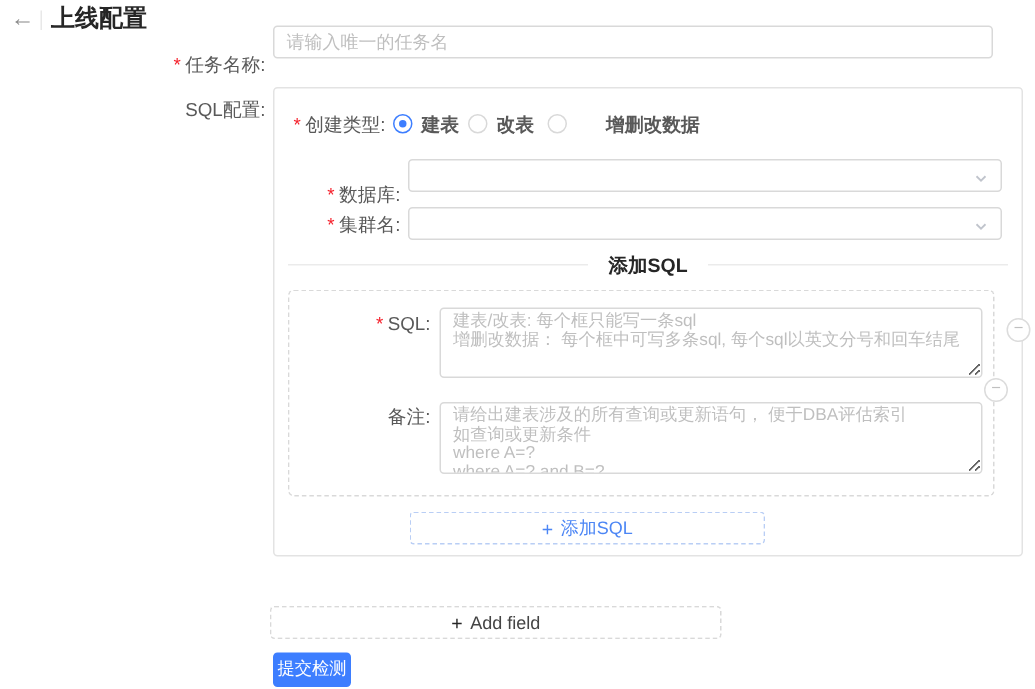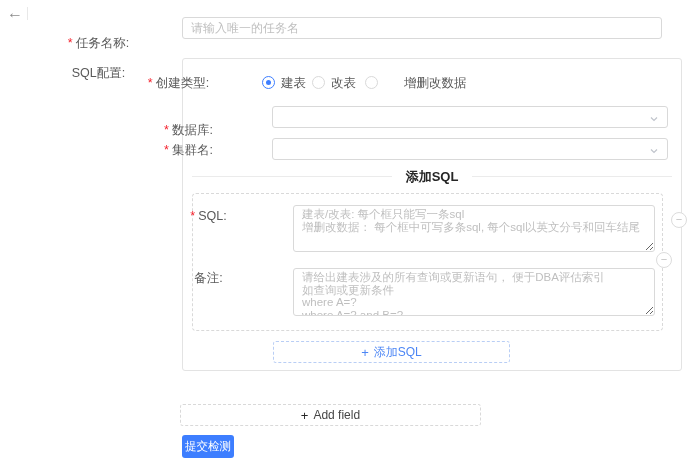--- a/index.html
+++ b/index.html
@@ -7,21 +7,21 @@
   body { font-family:"Liberation Sans", sans-serif; }
   .screen { position:relative; width:690px; height:459px; background:#fff; overflow:hidden;
             font-size:12.5px; color:#595959; }
   .abs { position:absolute; }
 
   
   .hdr-back   { left:7px; top:4px; font-size:16px; color:#8c8c8c; cursor:pointer; line-height:18px; }
   .hdr-divider{ left:27px; top:7px; width:1px; height:13px; background:#e8e8e8; }
   .hdr-title  { left:34px; top:3px; font-size:16px; font-weight:bold; color:#262626; line-height:20px; }
 
-  .form-label { text-align:center; line-height:14px; color:#595959; }
+  .form-label { text-align:right; line-height:14px; color:#595959; }
   .req { color:#f5222d; margin-right:3px; }
 
   input.box, .select-box, textarea.box {
     border:1px solid #d9d9d9; border-radius:3px; background:#fff;
     font-family:inherit; font-size:12px; color:#262626; outline:none;
   }
   input.box { padding:0 8px; }
   input.box::placeholder, textarea.box::placeholder { color:#bfbfbf; }
 
   .lbl-task   { left:20px;  width:157px; top:36px; }
@@ -33,21 +33,21 @@
 
   .lbl-ctype  { left:100px; width:157px; top:76px; }
   .radio { width:13px; height:13px; border-radius:50%; background:#fff; cursor:pointer; }
   .radio.checked   { border:1px solid #3d7eff; }
   .radio.checked::after { content:""; position:absolute; left:3px; top:3px; width:5px; height:5px;
                           border-radius:50%; background:#3d7eff; }
   .radio.unchecked { border:1px solid #d9d9d9; }
   .r1 { left:262px; top:76px; } .r1l { left:281px; top:76px; }
   .r2 { left:312px; top:76px; } .r2l { left:331px; top:76px; }
   .r3 { left:365px; top:76px; } .r3l { left:384px; top:76px;margin-left:20px; }
-  .radio-label { line-height:14px; color:#595959; cursor:pointer; }
+  .radio-label { line-height:14px; color:#595959; cursor:pointer;font-weight:bold; }
 
   .lbl-db     { left:110px; width:157px; top:111px;margin-top:12px; }
   .sel-db     { left:272px; top:106px; }
   .lbl-clu    { left:110px; width:157px; top:143px; }
   .sel-clu    { left:272px; top:138px; }
   .select-box { width:396px; height:22px; cursor:pointer; }
   .chevron    { position:absolute; right:8px; top:6px; }
 
   .section-divider { left:192px; top:169px; width:480px; height:15px;
                      display:flex; align-items:center; }
@@ -82,20 +82,21 @@
                 color:#fff; border:none; border-radius:3px; font-size:11.5px;
                 line-height:23px; text-align:center; cursor:pointer; font-family:inherit; }
 </style>
 </head>
 <body>
 
 <div class="screen">
 
   <span class="abs hdr-back">←</span>
   <div class="abs hdr-divider"></div>
+  <div class="abs hdr-title">上线配置</div>
 
   <div class="abs form-label lbl-task">
     <span class="req">*</span><span>任务名称:</span>
   </div>
   <input class="abs box inp-task" placeholder="请输入唯一的任务名" style="">
 
   <div class="abs form-label lbl-sqlcfg">SQL配置:</div>
   <div class="abs panel"></div>
 
   <div class="abs form-label lbl-ctype">

